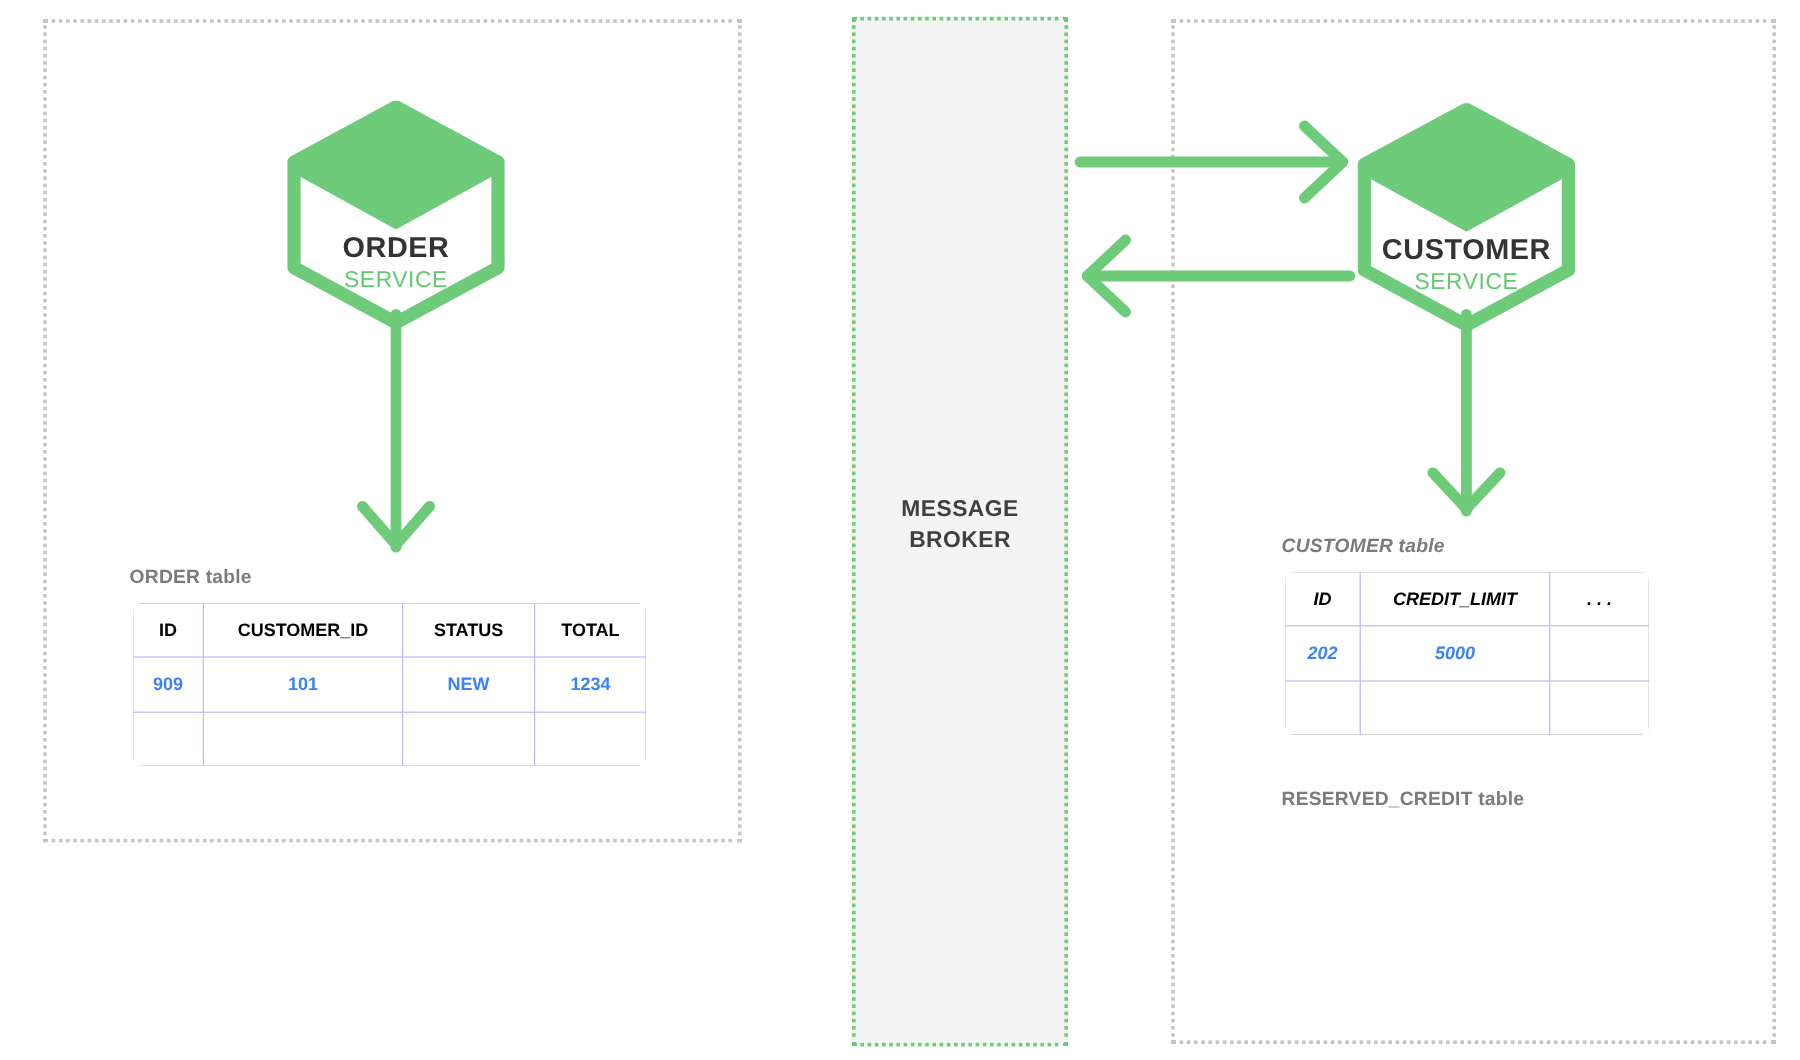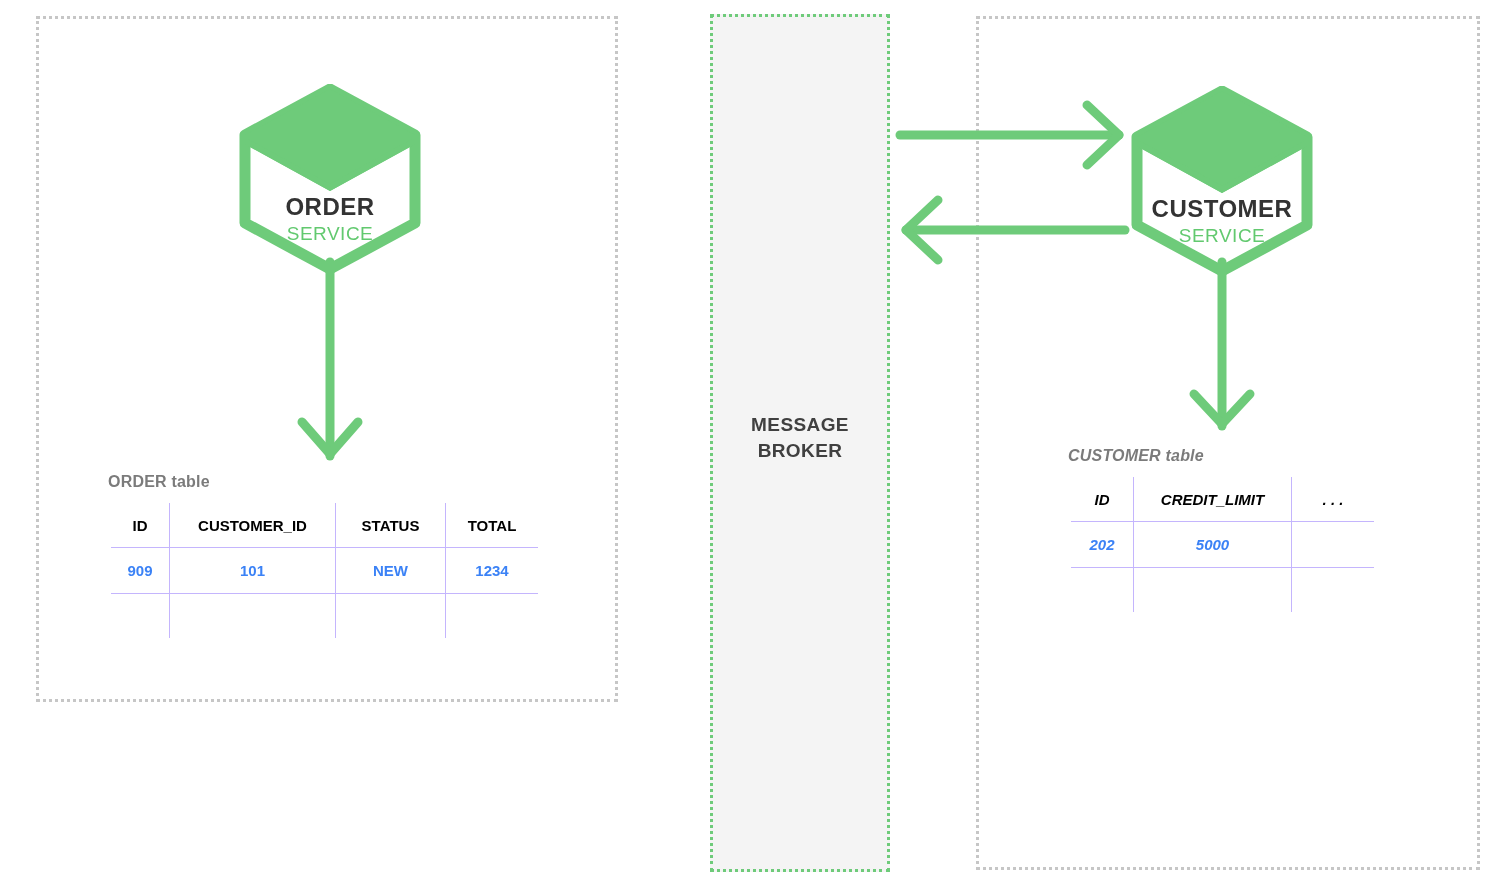--- a/index.html
+++ b/index.html
@@ -202,15 +202,16 @@
         <tr class="blank">
           <td></td>
           <td></td>
           <td></td>
         </tr>
       </tbody>
     </table>
   </div>
 
   <div class="tbl-wrap" style="left:1068px;top:658px;">
+    <div class="tbl-title">RESERVED_CREDIT table</div>
   </div>
 
 </div>
 
 </body></html>

